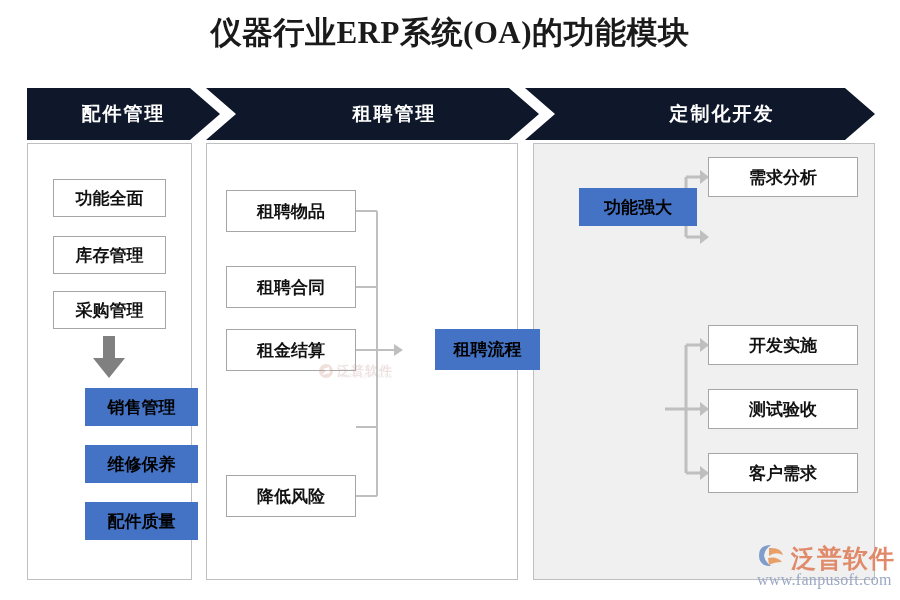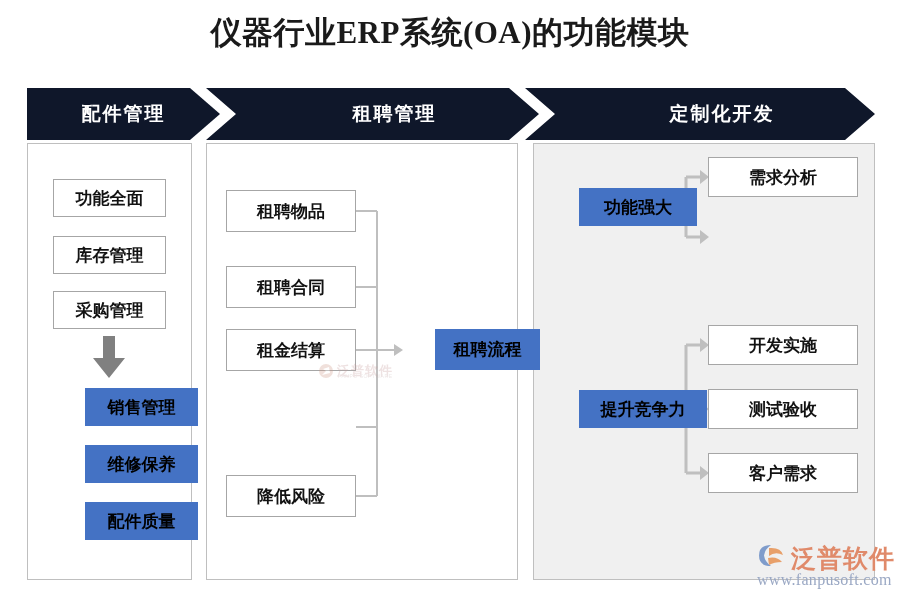--- a/index.html
+++ b/index.html
@@ -285,23 +285,20 @@
     </g>
   </svg>
 
   <div class="node accent rcore" style="top:188px">
     <span>功能强大</span>
   </div>
   <div class="node plain rleaf" style="top:157px">
     <span>需求分析</span>
   </div>
 
-  <div class="node accent rcore" style="top:390px; width:128px;">
-    <span>提升竞争力</span>
-  </div>
   <div class="node plain rleaf" style="top:325px">
     <span>开发实施</span>
   </div>
   <div class="node plain rleaf" style="top:389px">
     <span>测试验收</span>
   </div>
   <div class="node plain rleaf" style="top:453px">
     <span>客户需求</span>
   </div>
 

